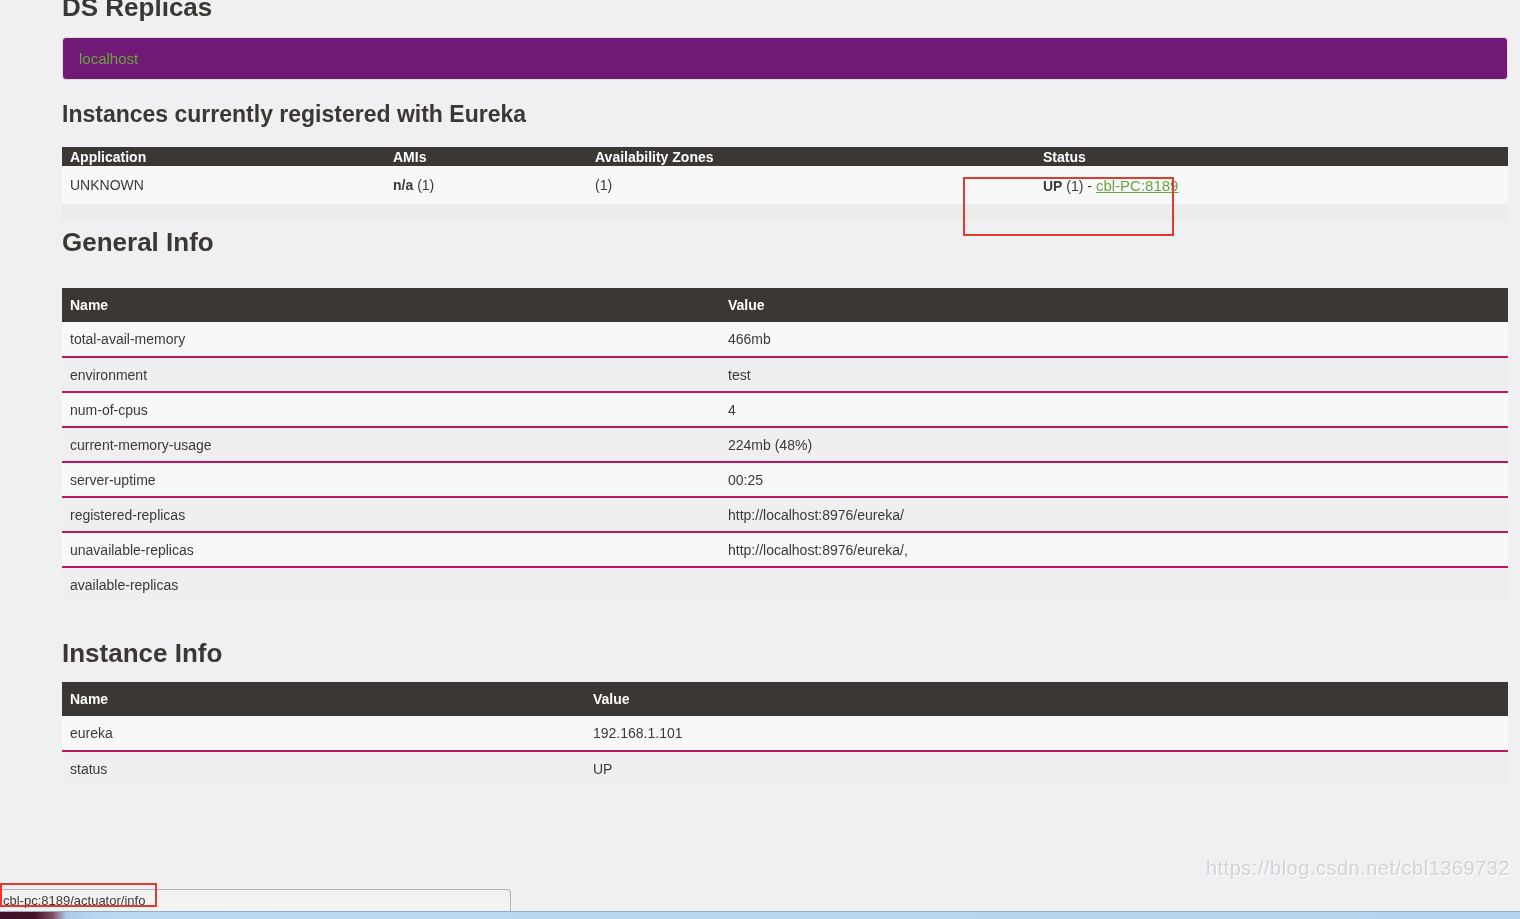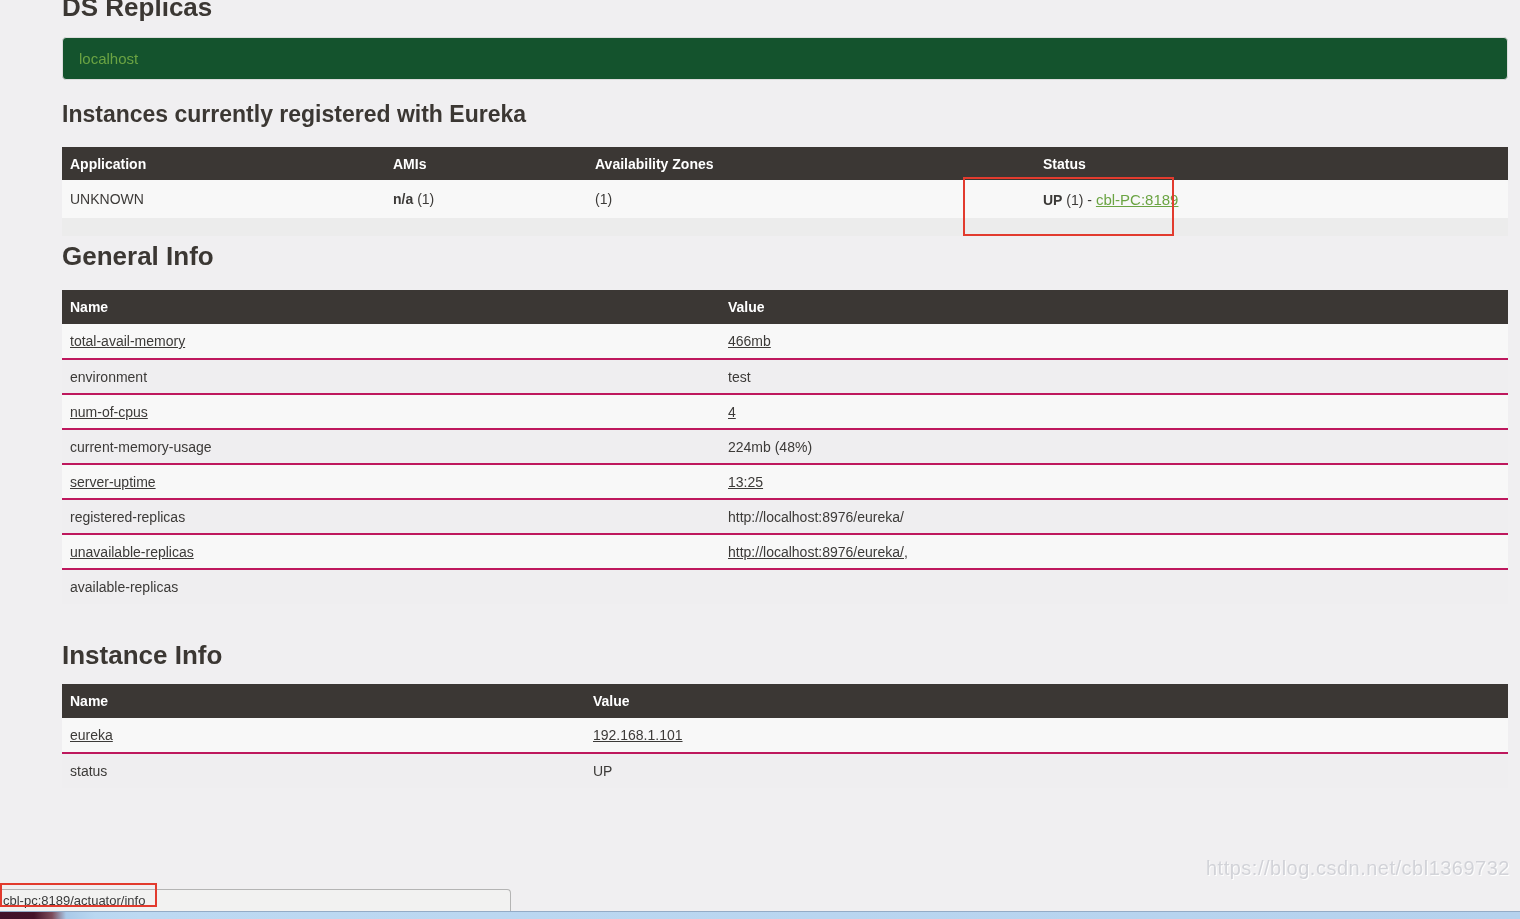--- a/index.html
+++ b/index.html
@@ -16,21 +16,21 @@
   .content { padding: 0 12px 0 14px; }
 
   h1.page-title {
     font-size: 26px;
     font-weight: bold;
     color: #3b3733;
     line-height: 30px;
     margin: -8px 0 15px 0;
   }
   .replica-box {
-    background: #14532d;
+    background: #701a75;
     border: 1px solid #dcdcdc;
     border-radius: 4px;
     height: 43px;
     display: flex;
     align-items: center;
     padding-left: 16px;
     margin-bottom: 21px;
   }
   a.green-link {
     color: #6ba443;
@@ -39,21 +39,21 @@
     cursor: pointer;
   }
   a.green-link.underlined { text-decoration: underline; }
 
   h2.section-heading {
     font-weight: bold;
     color: #3b3733;
     margin: 0;
   }
   h2.instances-heading { font-size: 23px; line-height: 27px; margin-bottom: 19px; }
-  h2.general-heading   { font-size: 26px; line-height: 30px; margin-top: 5px;  margin-bottom: 19px; }
+  h2.general-heading   { font-size: 26px; line-height: 30px; margin-top: 5px;  margin-bottom: 31px; }
   h2.instance-heading  { font-size: 26px; line-height: 30px; margin-top: 36px; margin-bottom: 14px; }
 
   table { width: 100%; border-collapse: collapse; table-layout: fixed; }
   th {
     background: #3b3734;
     color: #ffffff;
     font-size: 14px;
     font-weight: bold;
     text-align: left;
     padding: 0 0 0 8px;
@@ -62,28 +62,28 @@
     font-size: 14px;
     color: #3c3a38;
     padding: 0 0 0 8px;
     vertical-align: middle;
     overflow: hidden;
     white-space: nowrap;
   }
   .bold { font-weight: bold; }
 
   
-  table.instances-table th { height: 33px; }
+  table.instances-table th { height: 19px; }
   table.instances-table td { height: 38px; background: #f8f8f8; }
   table.instances-table tr.empty-strip td { height: 18px; background: #ececec; }
 
   
   table.info-table th { height: 34px; }
   table.info-table td { height: 35px; }
-  table.info-table tr.row-light td { background: #f8f8f8; text-decoration: underline; }
+  table.info-table tr.row-light td { background: #f8f8f8; }
   table.info-table tr.row-dark td  { background: #efeef0; }
   table.info-table tbody tr + tr td { border-top: 2px solid #be185d; }
 
   
   .annotation-box {
     position: absolute;
     border: 2px solid #e23b2e;
     z-index: 6;
     pointer-events: none;
   }
@@ -210,21 +210,21 @@
         <tr class="row-light">
           <td>num-of-cpus</td>
           <td>4</td>
         </tr>
         <tr class="row-dark">
           <td>current-memory-usage</td>
           <td>224mb (48%)</td>
         </tr>
         <tr class="row-light">
           <td>server-uptime</td>
-          <td>13:25</td>
+          <td>00:25</td>
         </tr>
         <tr class="row-dark">
           <td>registered-replicas</td>
           <td>http://localhost:8976/eureka/</td>
         </tr>
         <tr class="row-light">
           <td>unavailable-replicas</td>
           <td>http://localhost:8976/eureka/,</td>
         </tr>
         <tr class="row-dark">

